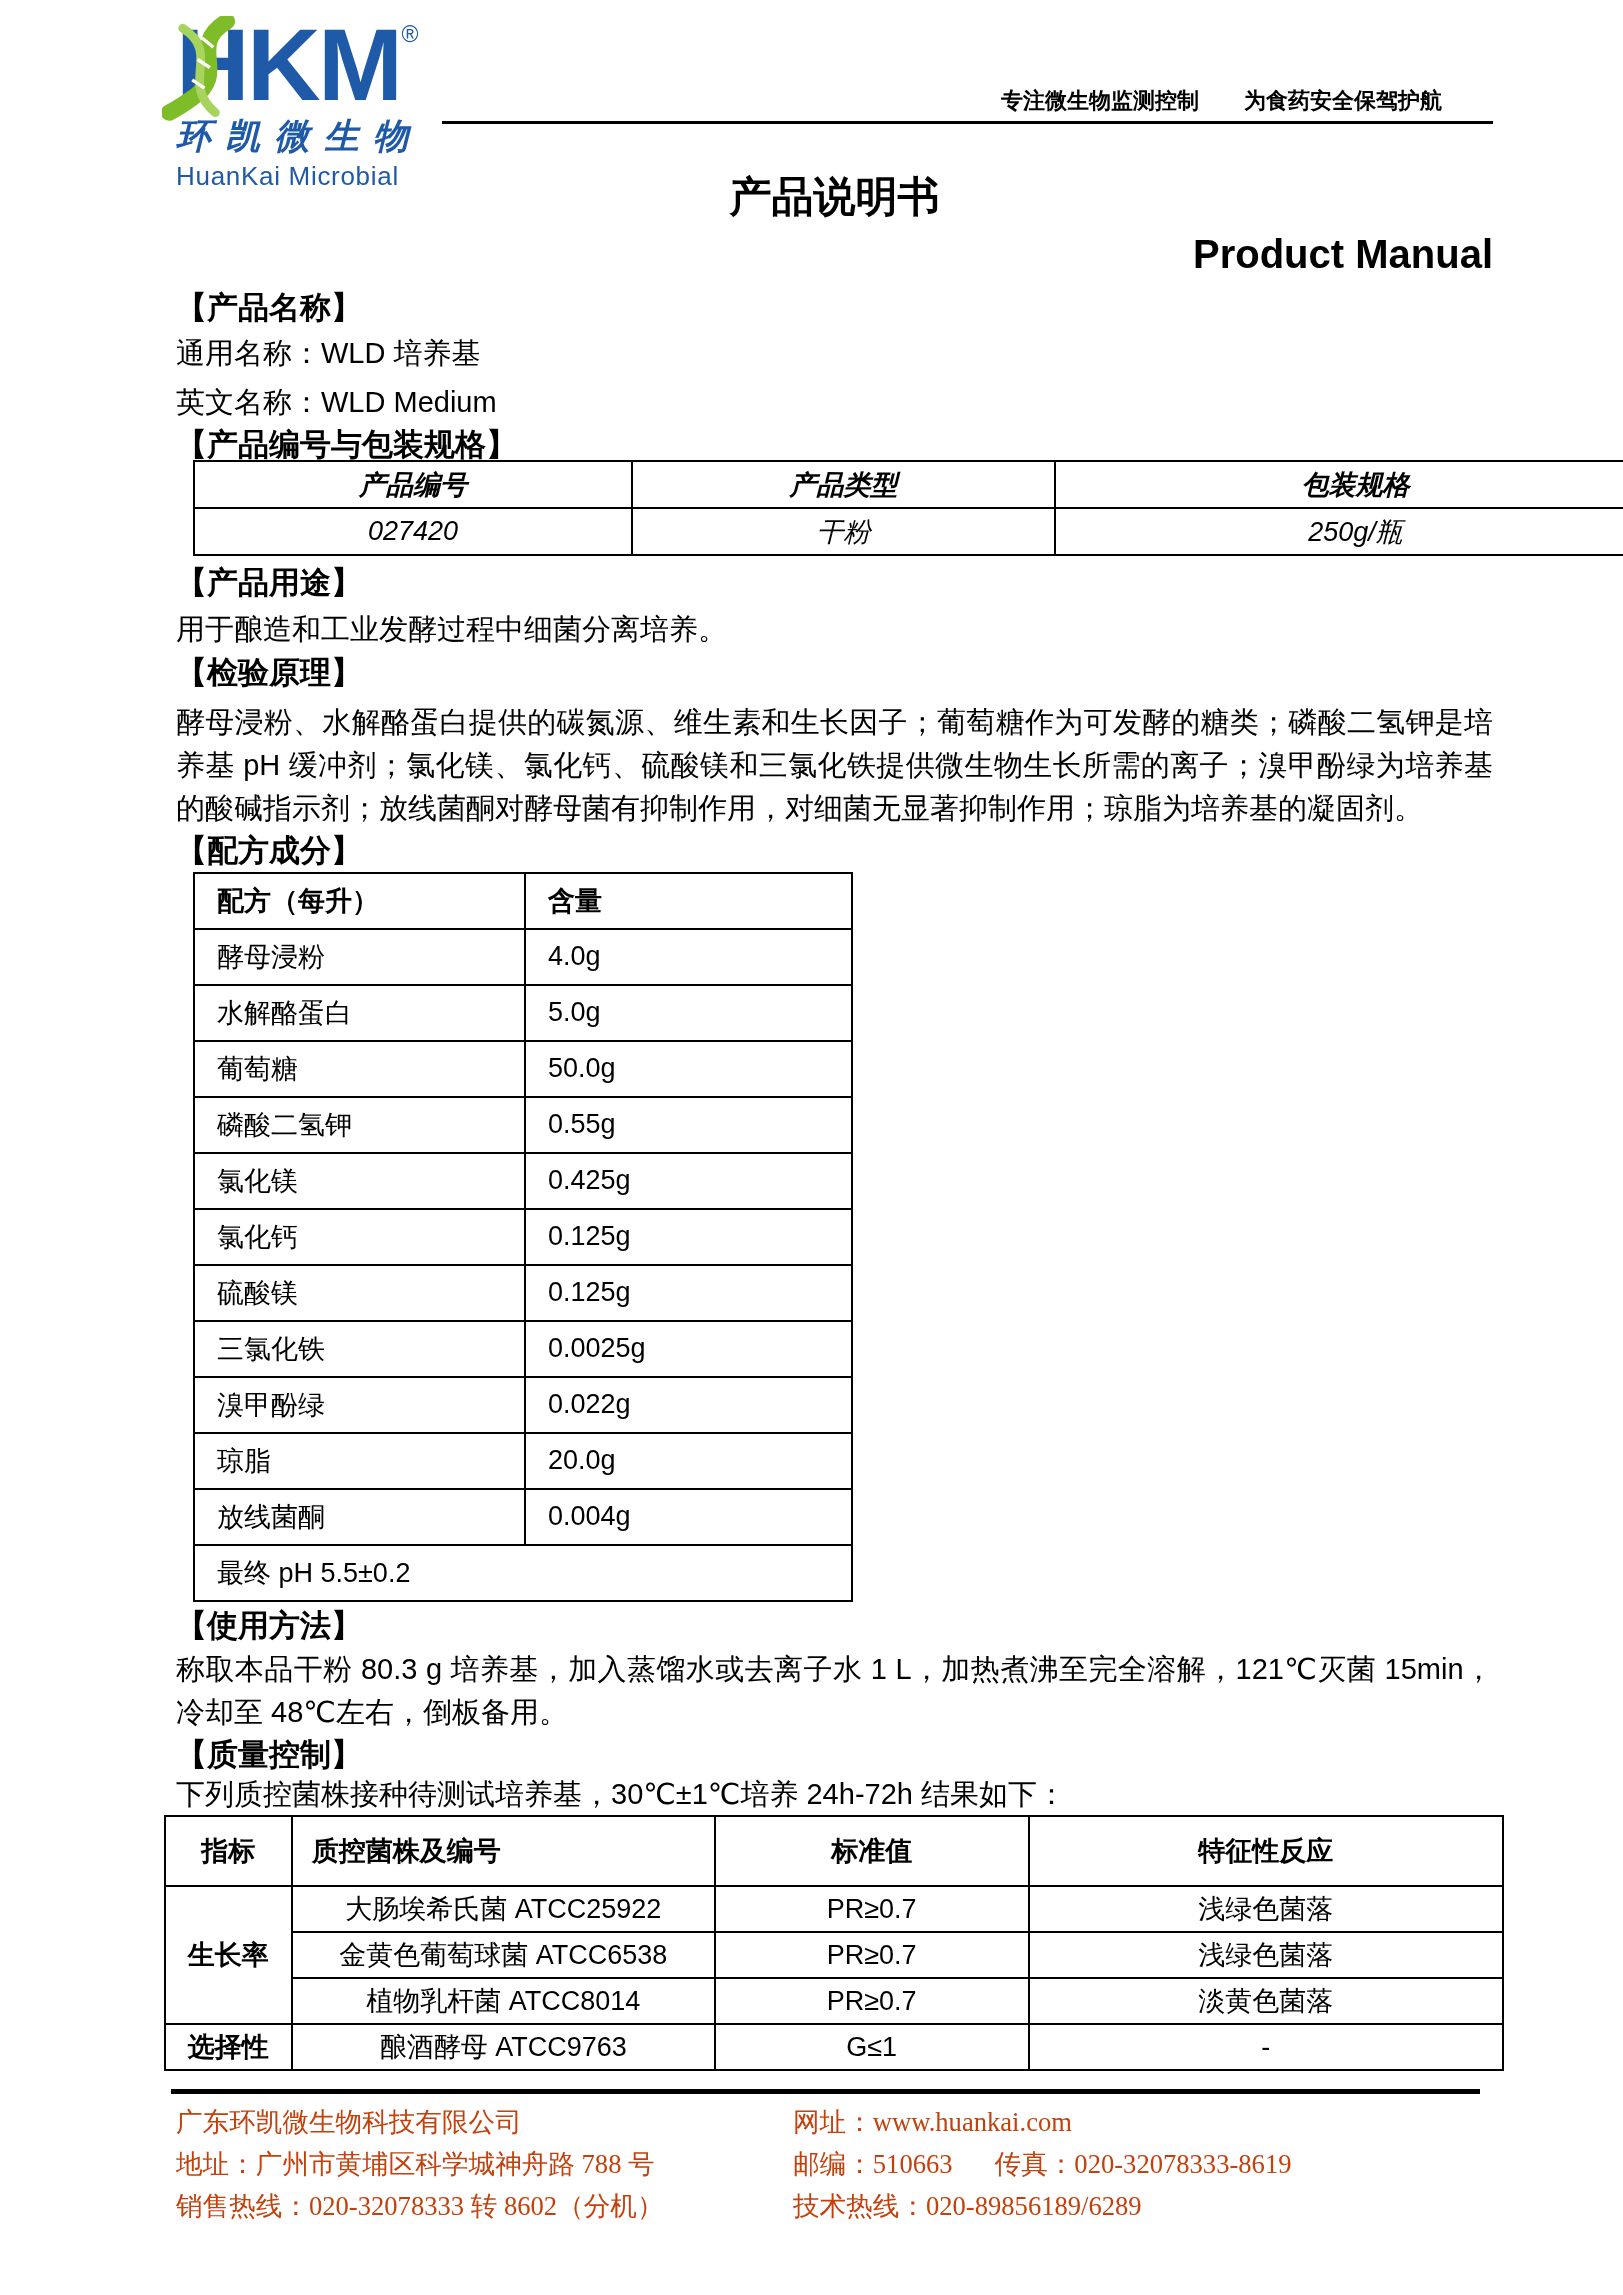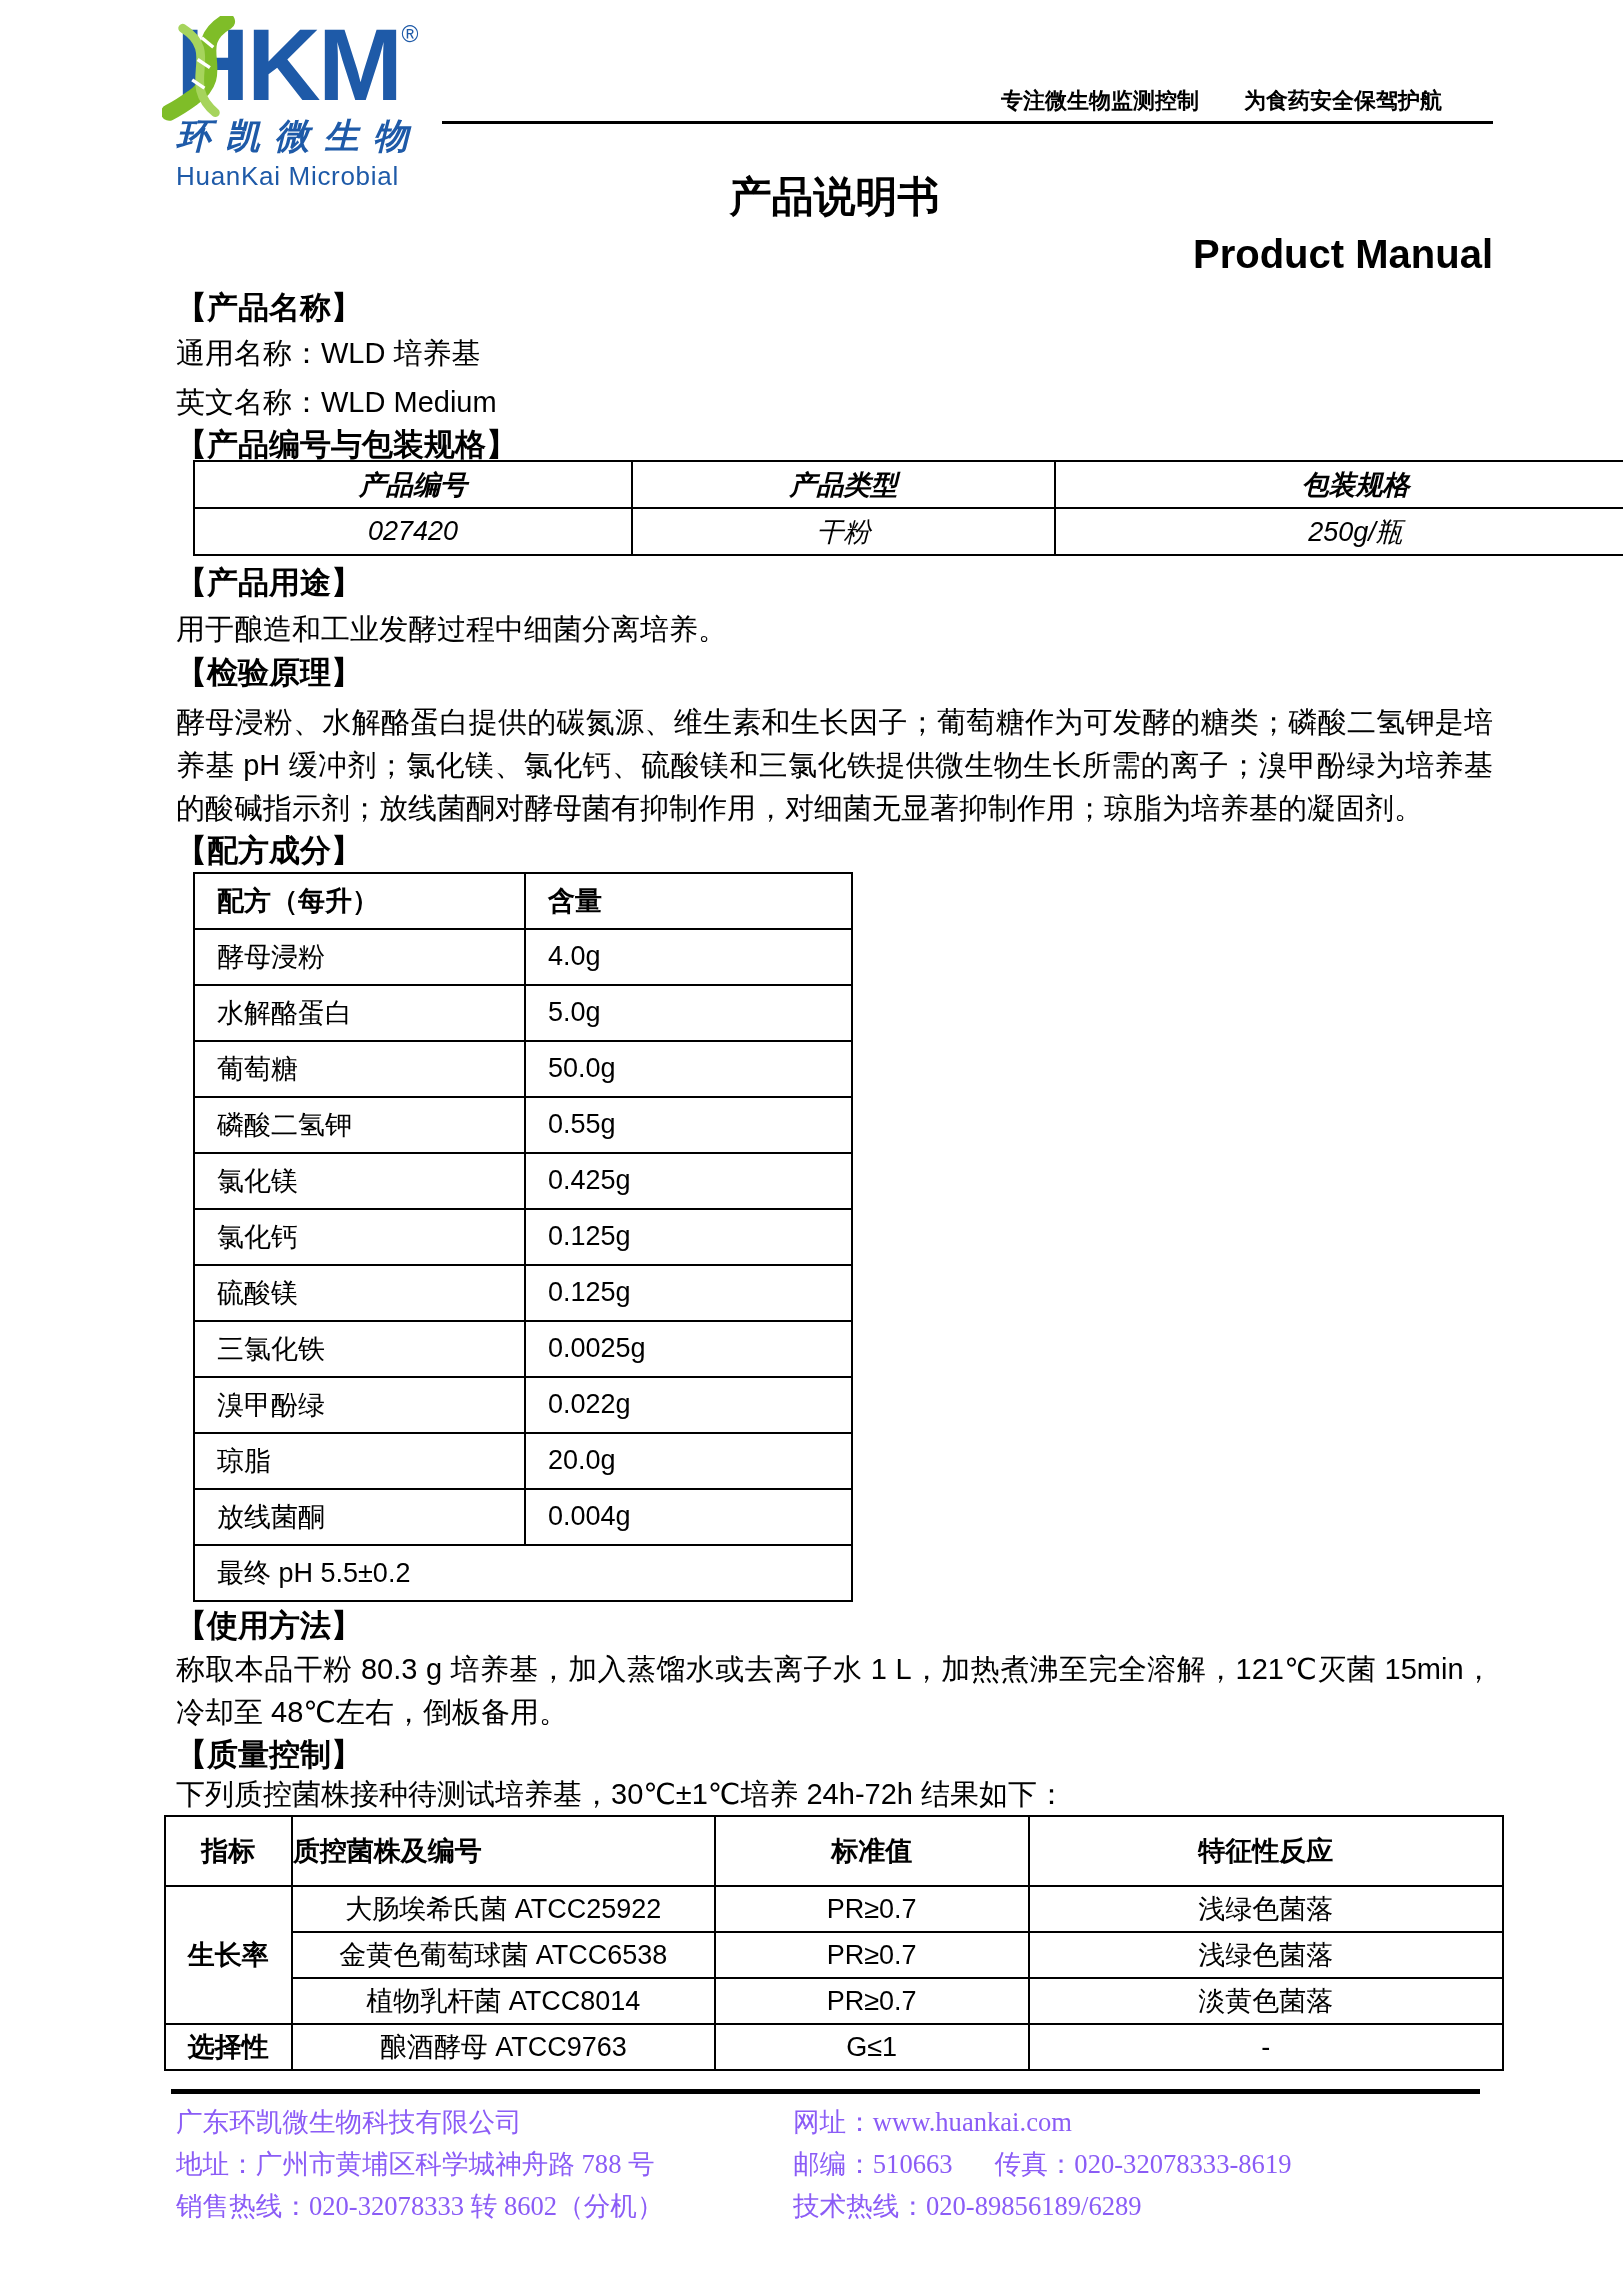--- a/index.html
+++ b/index.html
@@ -53,29 +53,29 @@
   .catalog{width:1464px;margin-left:17px;margin-top:0;border:2.7px solid #000;font-style:italic;}
   .catalog th,.catalog td{border:2px solid #000;font-size:27px;text-align:center;height:45px;padding:0;vertical-align:middle;font-weight:normal;}
   .catalog th{font-weight:bold;border-bottom-width:2.7px;}
   .formula{width:660px;margin-left:17px;margin-top:5.5px;border:2px solid #000;}
   .formula th,.formula td{border:2px solid #000;font-size:27px;text-align:left;height:54px;padding:0 0 0 22px;vertical-align:middle;font-weight:normal;}
   .formula th{font-weight:bold;}
   .qc{width:1340px;margin-left:-12.3px;margin-top:4.1px;border:2.7px solid #000;}
   .qc th,.qc td{border:2px solid #000;font-size:27px;text-align:center;padding:0;vertical-align:middle;font-weight:normal;}
   .qc th{height:68px;font-weight:bold;border-bottom-width:2.7px;}
   .qc td{height:44px;}
-  .qc .th-left{text-align:left;}
+  .qc .th-left{text-align:left;padding-left:19px;}
   .qc td.group{font-weight:bold;}
   
   .footer-rule{margin-top:17.7px;margin-left:-5.5px;width:1309px;border-top:5.5px solid #000;}
   .footer{
     margin-top:6.8px;
     display:grid;grid-template-columns:617px 1fr;
     font-family:"Liberation Serif","DejaVu Serif",serif;
-    font-size:26.6px;line-height:42px;color:#8b5cf6;
+    font-size:26.6px;line-height:42px;color:#c2410c;
     white-space:nowrap;
   }
   .fgap{display:inline-block;width:42px;}
 </style>
 </head>
 <body>
 
 <div class="page">
 
   <div class="header">

